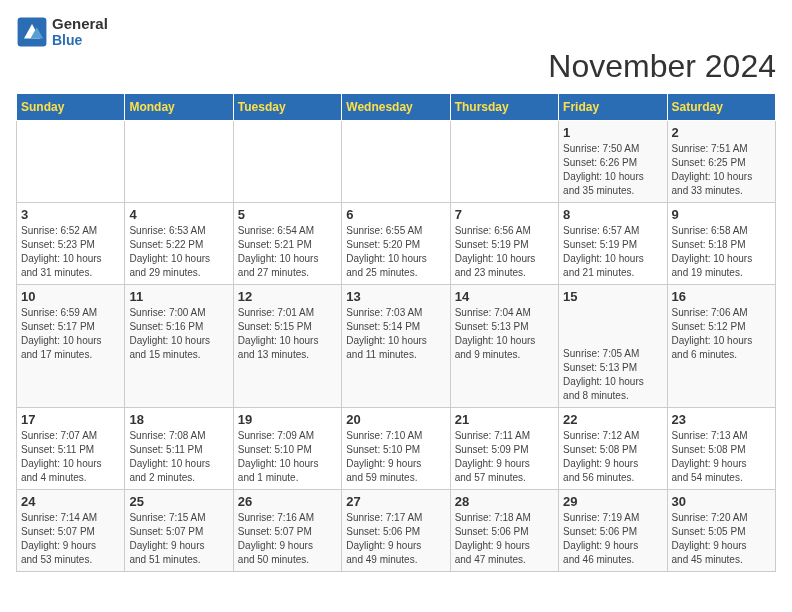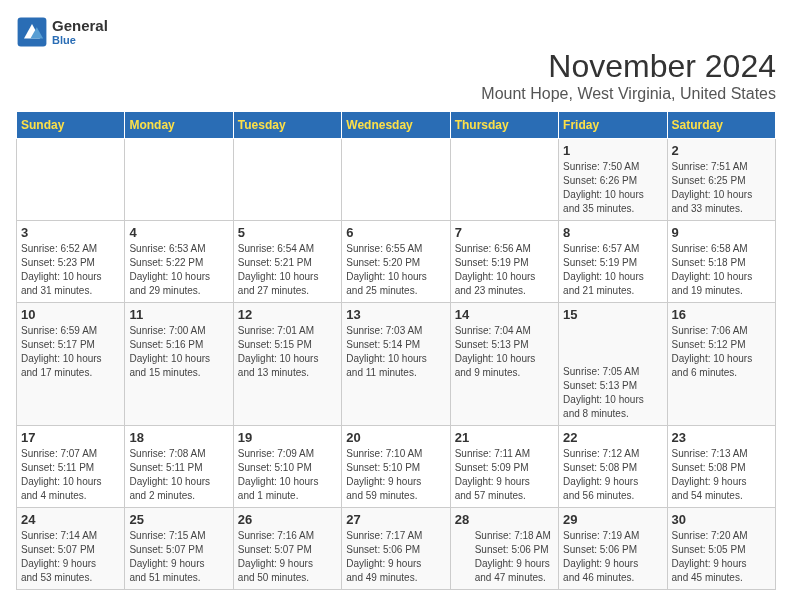--- a/index.html
+++ b/index.html
@@ -25,21 +25,21 @@
       display: flex;
       flex-direction: column;
       line-height: 1.1;
     }
     .logo-general {
       font-size: 15px;
       font-weight: bold;
       color: #333;
     }
     .logo-blue {
-      font-size: 11px;
+      font-size: 14px;
       font-weight: bold;
       color: #2a6db5;
     }
     .logo-icon {
       width: 32px;
       height: 32px;
     }
     .title-area {
       text-align: right;
     }
@@ -104,21 +104,20 @@
       <polygon points="10,28 20,10 30,28" fill="white"></polygon>
       <polygon points="22,28 30,14 38,28" fill="#5a9fd4" transform="translate(-4,0)"></polygon>
     </svg>
     <div class="logo-text">
       <span class="logo-general">General</span>
       <span class="logo-blue">Blue</span>
     </div>
   </div>
   <div class="title-area">
     <div class="month-title">November 2024</div>
-    <div class="location-title">Mount Hope, West Virginia, United States</div>
   </div>
 </div>
 
 <table>
   <thead>
     <tr>
     <th>Sunday</th>
         <th>Monday</th>
         <th>Tuesday</th>
         <th>Wednesday</th>
@@ -326,21 +325,21 @@
         </td>
         <td>
           <span class="day-number">27</span>
           <div class="day-info" style="white-space: pre-line;">Sunrise: 7:17 AM
 Sunset: 5:06 PM
 Daylight: 9 hours
 and 49 minutes.</div>
         </td>
         <td>
           <span class="day-number">28</span>
-          <div class="day-info" style="white-space: pre-line; margin-left: 20px;">Sunrise: 7:18 AM
+          <div class="day-info" style="white-space: pre-line;">Sunrise: 7:18 AM
 Sunset: 5:06 PM
 Daylight: 9 hours
 and 47 minutes.</div>
         </td>
         <td>
           <span class="day-number">29</span>
           <div class="day-info" style="white-space: pre-line;">Sunrise: 7:19 AM
 Sunset: 5:06 PM
 Daylight: 9 hours
 and 46 minutes.</div>

